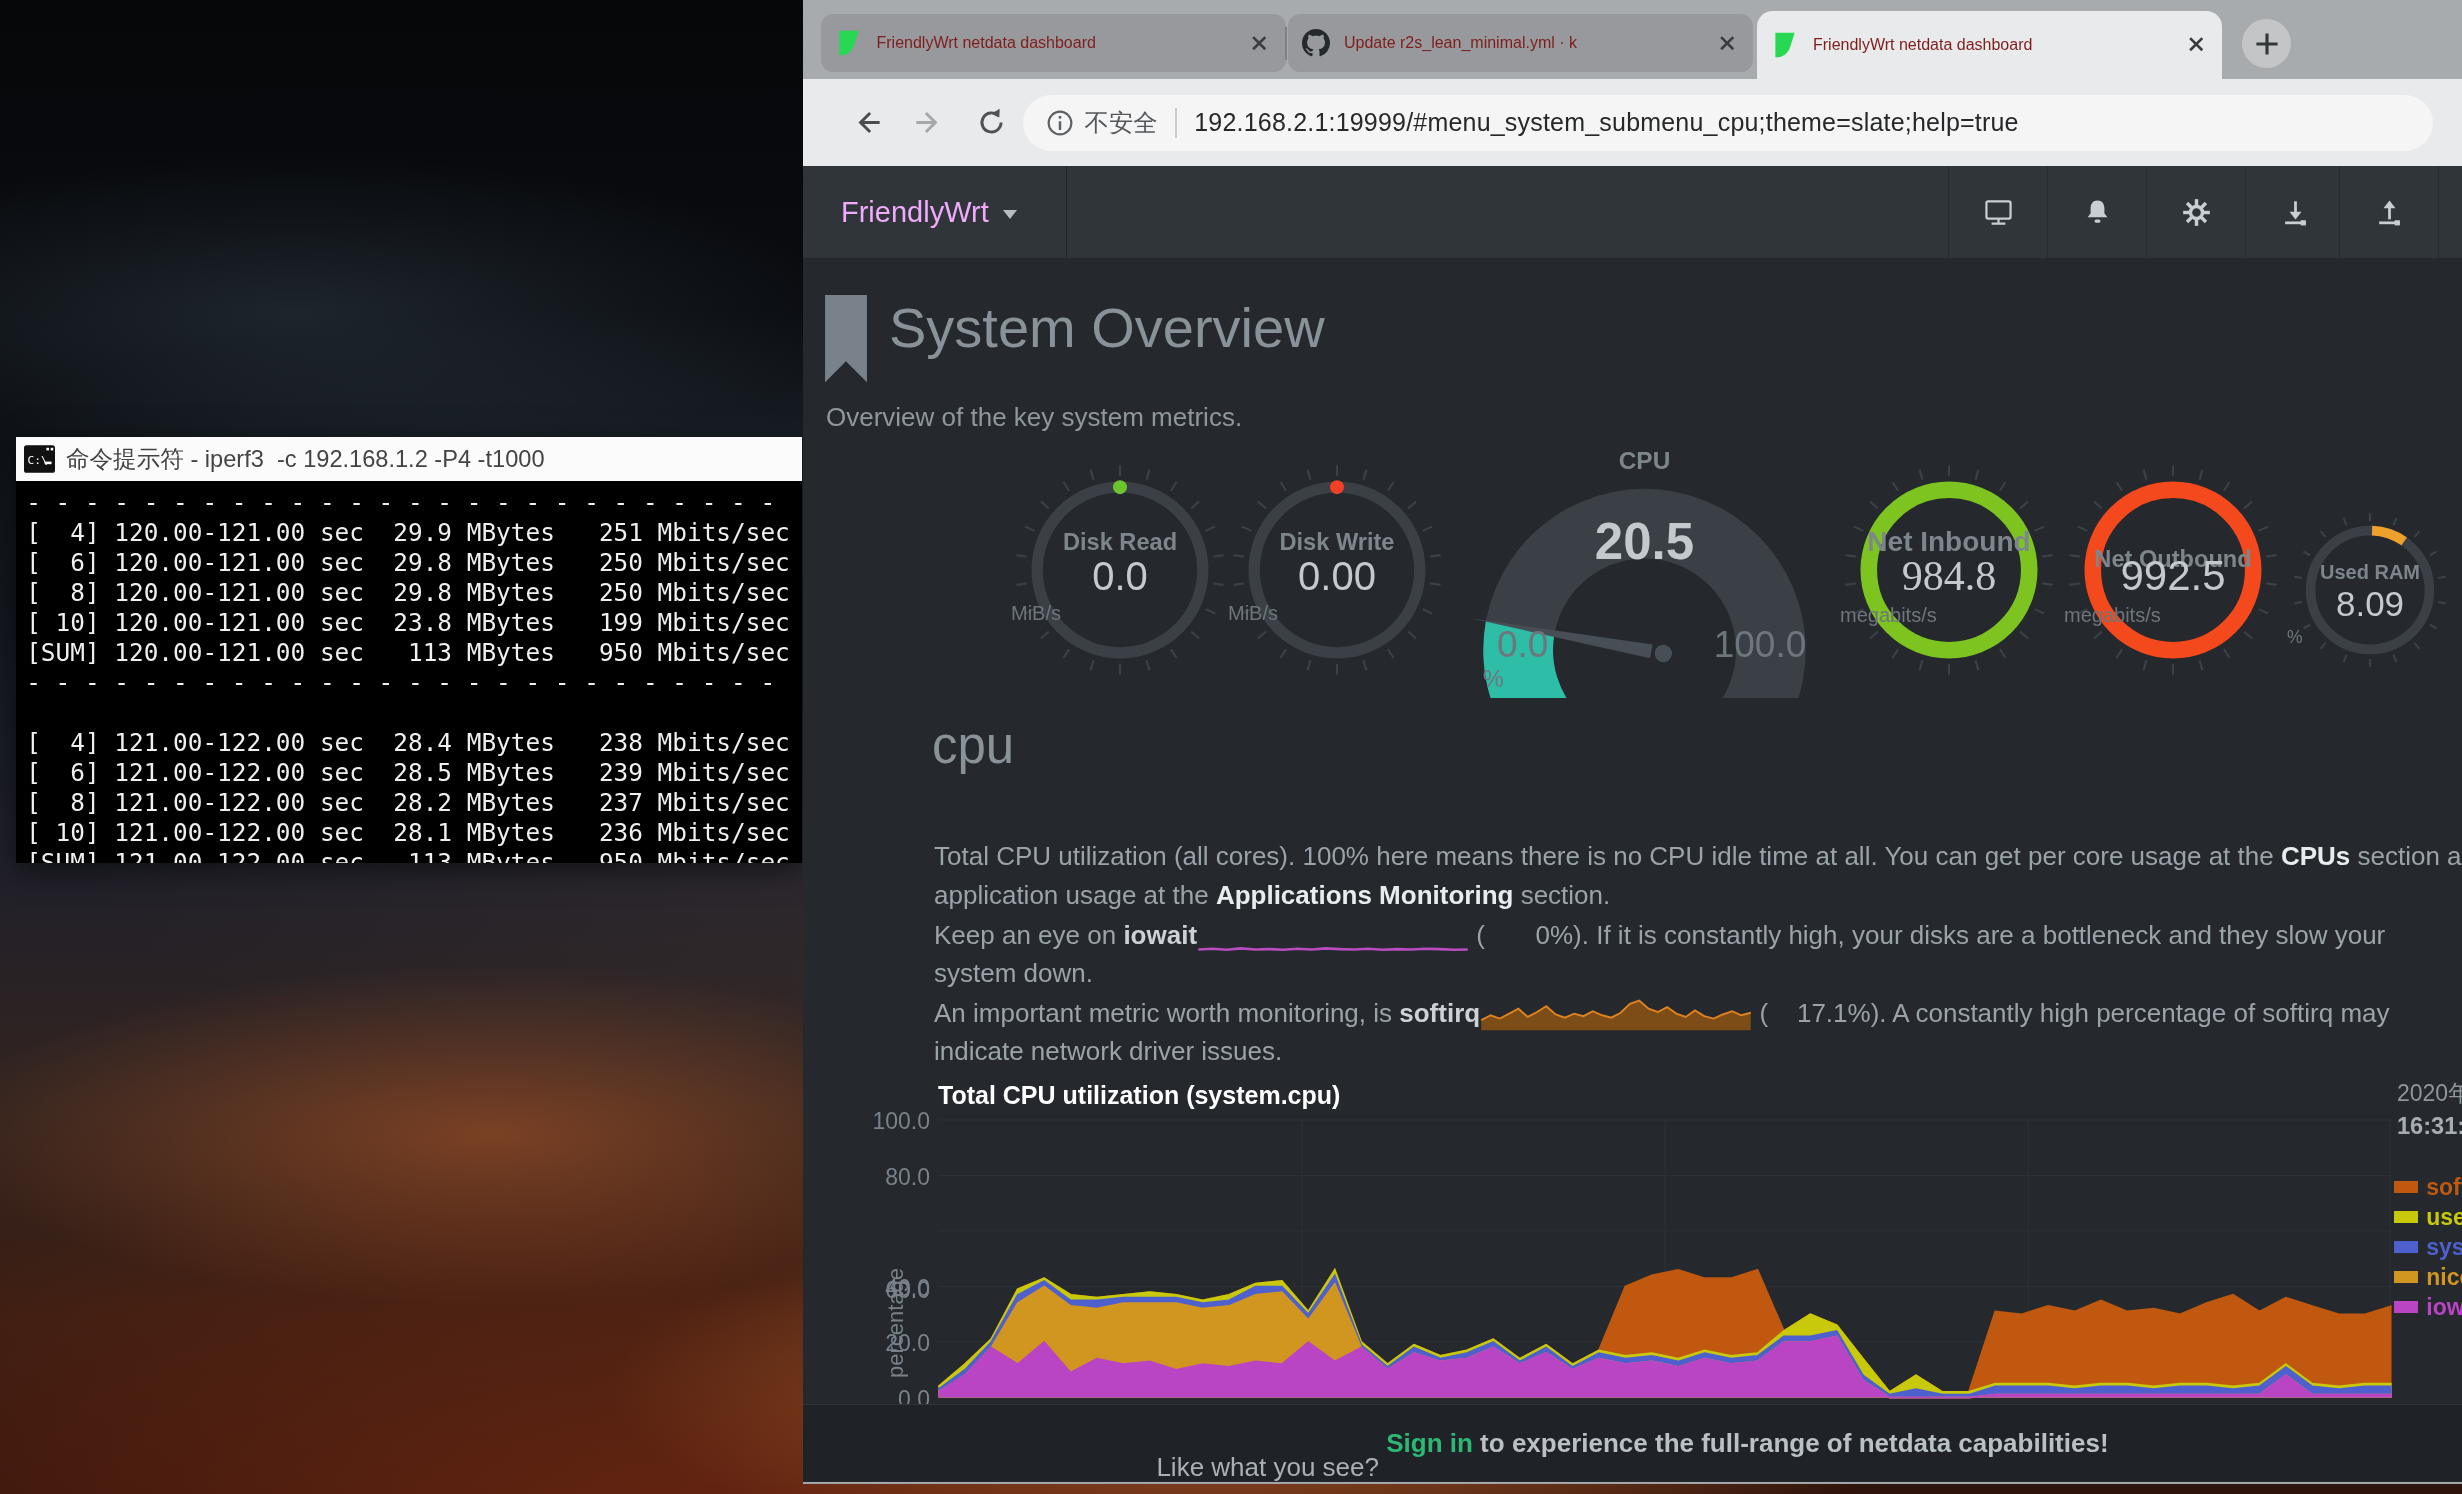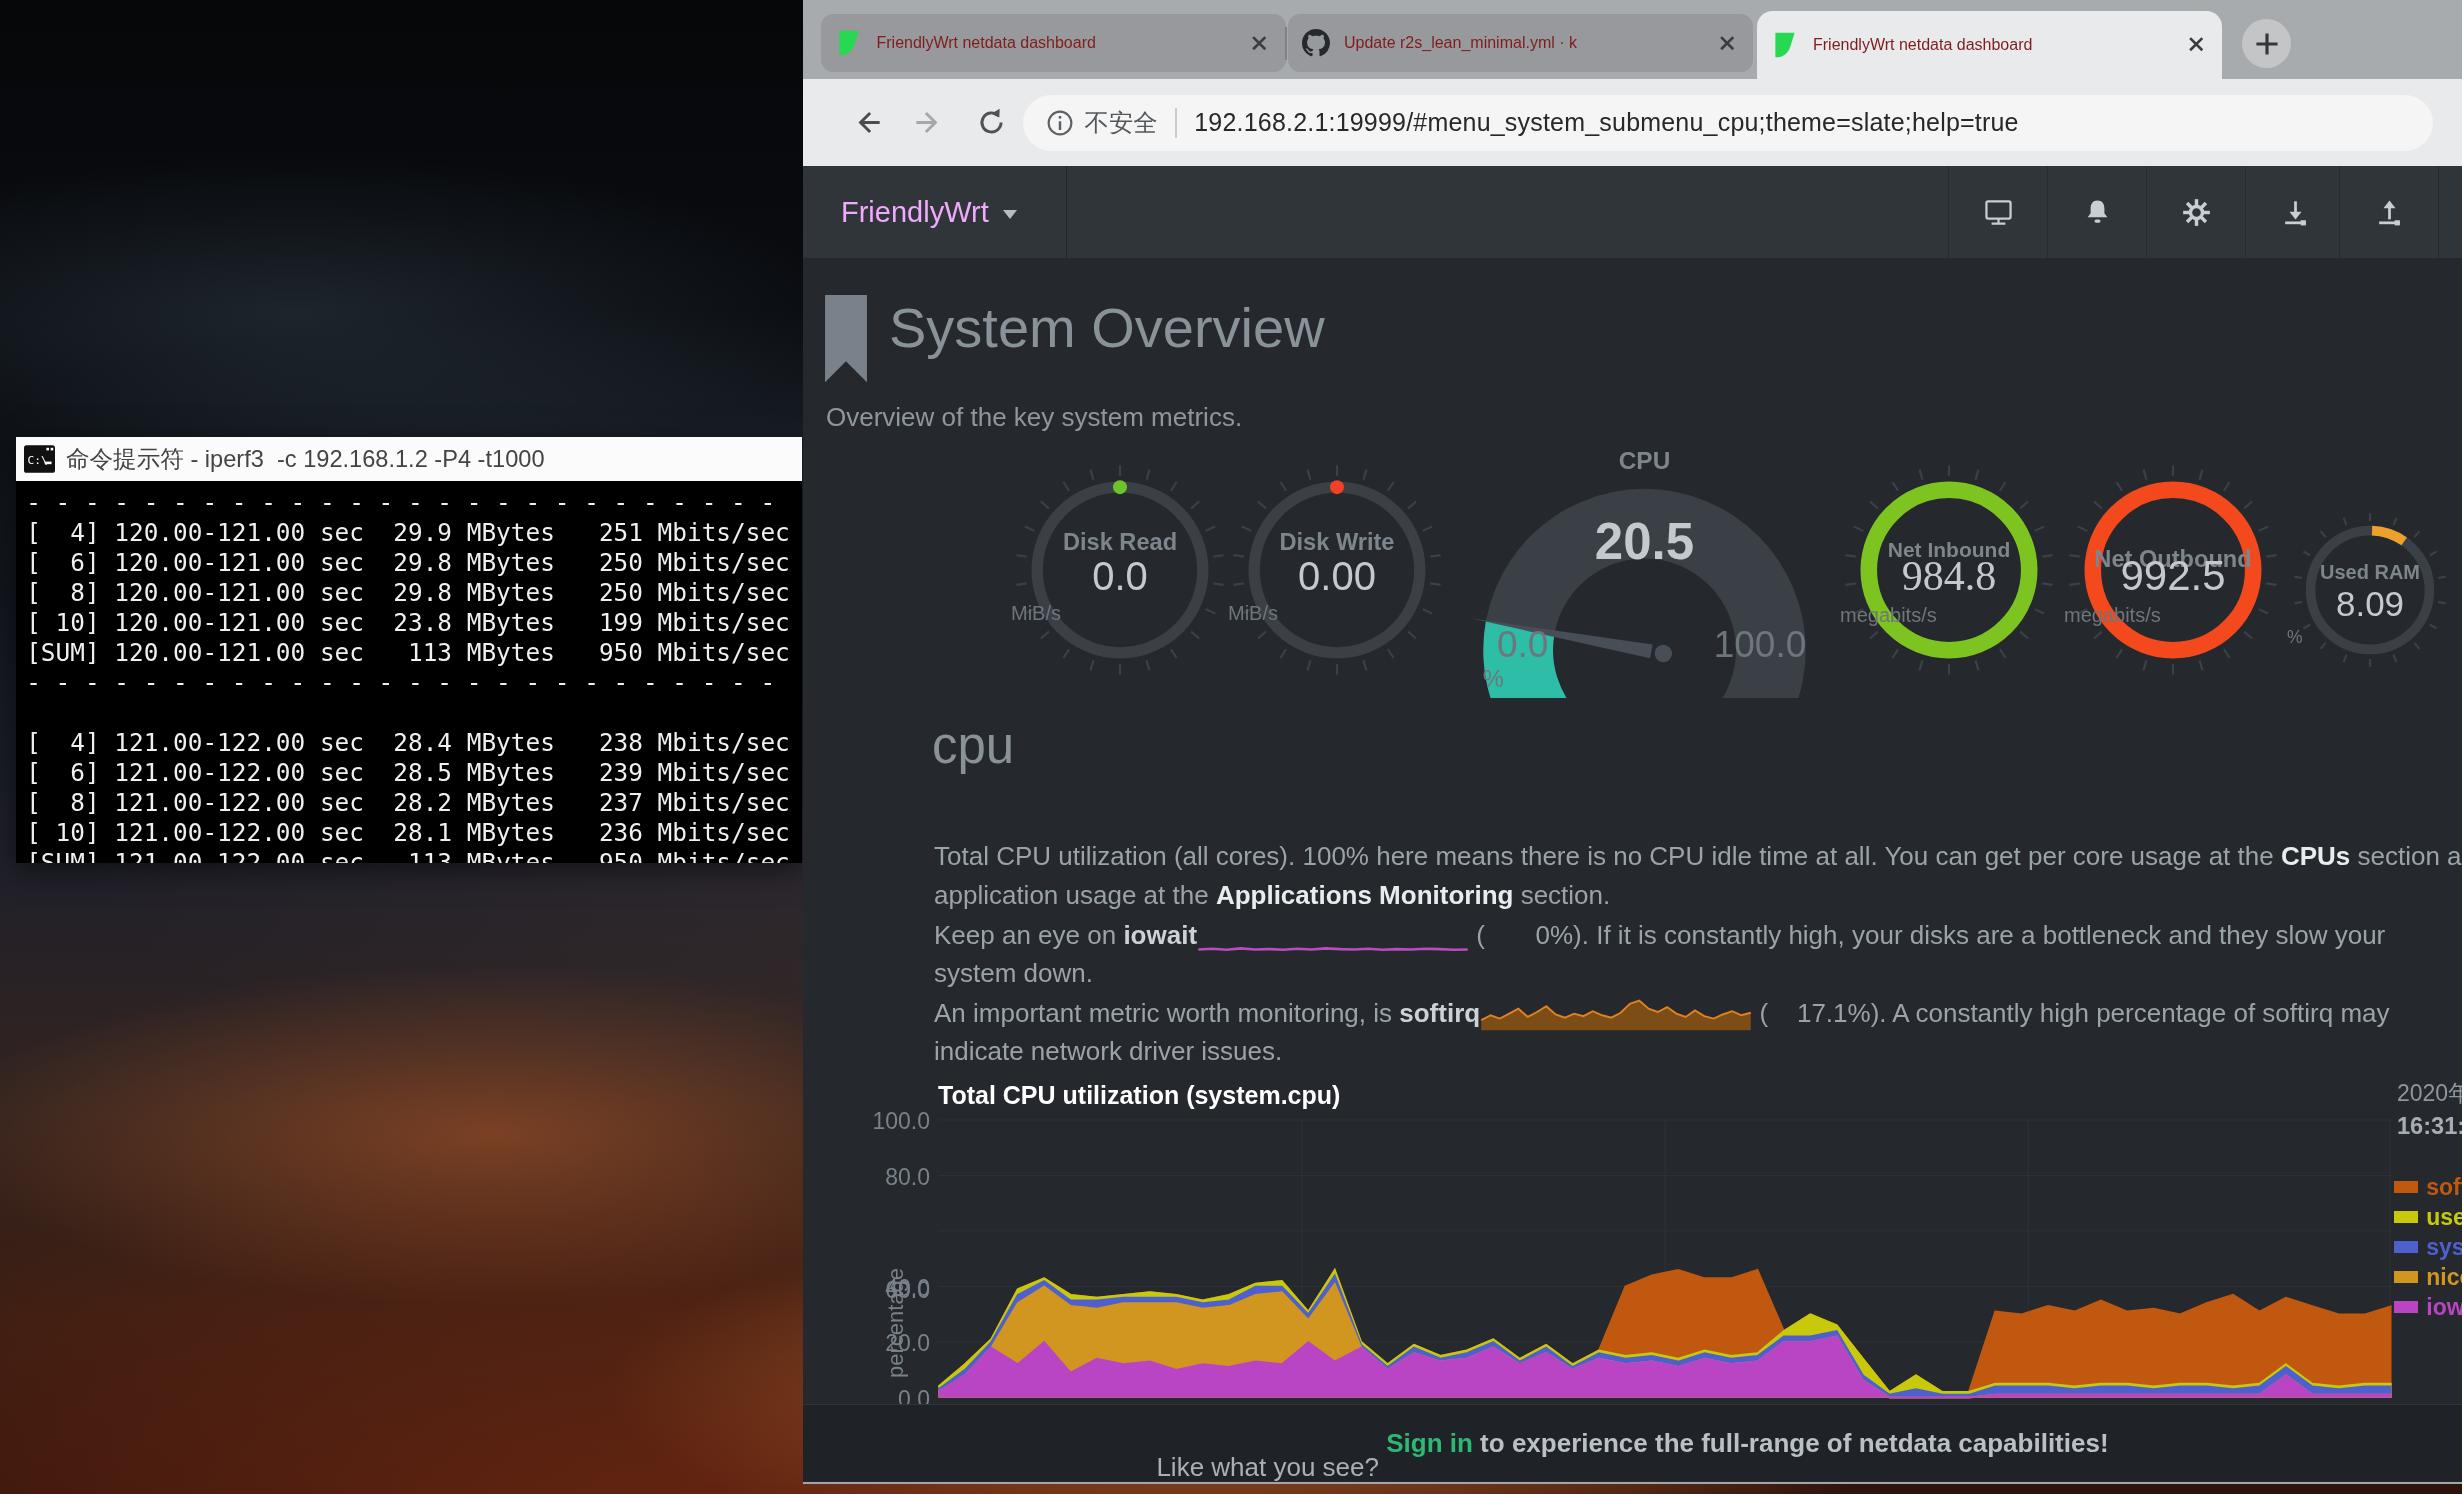--- a/index.html
+++ b/index.html
@@ -328,21 +328,21 @@
             <line x1="43.37904596974012" y1="195.72495926609082" x2="34.31005107748902" y2="203.58328807343423" stroke="#3a4147" stroke-width="2.5"></line>
             <line x1="26.759744501712007" y1="169.86482140420372" x2="15.844160557457784" y2="174.84980156022635" stroke="#3a4147" stroke-width="2.5"></line>
             <line x1="18.099284276859265" y1="140.3700025335148" x2="6.221426974288079" y2="142.07778059279423" stroke="#3a4147" stroke-width="2.5"></line>
             <line x1="18.099284276859265" y1="109.62999746648524" x2="6.221426974288065" y2="107.92221940720582" stroke="#3a4147" stroke-width="2.5"></line>
             <line x1="26.759744501711992" y1="80.1351785957963" x2="15.84416055745777" y2="75.15019843977367" stroke="#3a4147" stroke-width="2.5"></line>
             <line x1="43.37904596974012" y1="54.27504073390918" x2="34.31005107748902" y2="46.41671192656577" stroke="#3a4147" stroke-width="2.5"></line>
             <line x1="66.6107917147954" y1="34.14461845423247" x2="60.12310190532821" y2="24.049576060258303" stroke="#3a4147" stroke-width="2.5"></line>
             <line x1="94.57288386112558" y1="21.37475884963429" x2="91.19209317902843" y2="9.86084316626031" stroke="#3a4147" stroke-width="2.5"></line>
             <circle cx="125" cy="125" r="92" stroke="#7dc421" stroke-width="19" fill="none"></circle>
           </svg>
-          <div class="g-label" style="top: 77px; font-size: 21px;">Net Inbound</div>
+          <div class="g-label" style="top: 65px; font-size: 28px;">Net Inbound</div>
           <div class="g-value" style="top: 91px; font-size: 42px; font-family: Liberation Serif, serif;">984.8</div>
           <div class="g-unit" style="top: 143px; font-size: 20px;">megabits/s</div>
         </div>
         <div class="gaugebox" style="left: 1261px; top: 295px; width: 218px; height: 218px;">
           <svg width="218" height="218" viewBox="0 0 250 250" style="position:absolute;left:0;top:0;">
             <line x1="125" y1="17" x2="125" y2="5" stroke="#3a4147" stroke-width="2.5"></line>
             <line x1="155.4271161388744" y1="21.37475884963429" x2="158.80790682097157" y2="9.86084316626031" stroke="#3a4147" stroke-width="2.5"></line>
             <line x1="183.38920828520455" y1="34.14461845423243" x2="189.8768980946717" y2="24.04957606025826" stroke="#3a4147" stroke-width="2.5"></line>
             <line x1="206.6209540302599" y1="54.27504073390922" x2="215.689948922511" y2="46.416711926565796" stroke="#3a4147" stroke-width="2.5"></line>
             <line x1="223.24025549828798" y1="80.13517859579626" x2="234.1558394425422" y2="75.15019843977362" stroke="#3a4147" stroke-width="2.5"></line>

